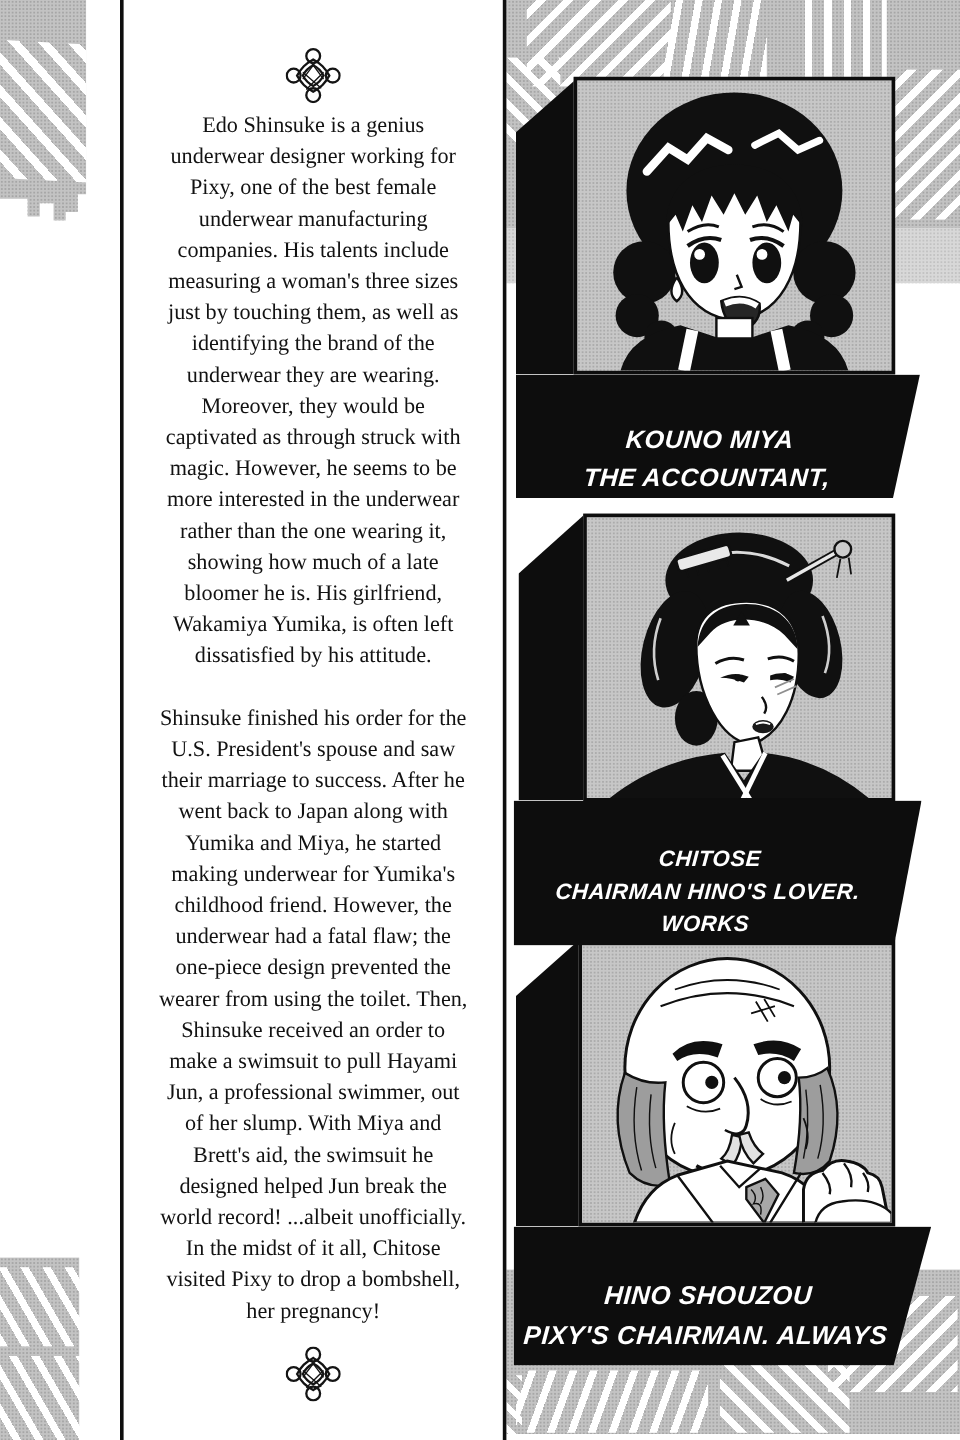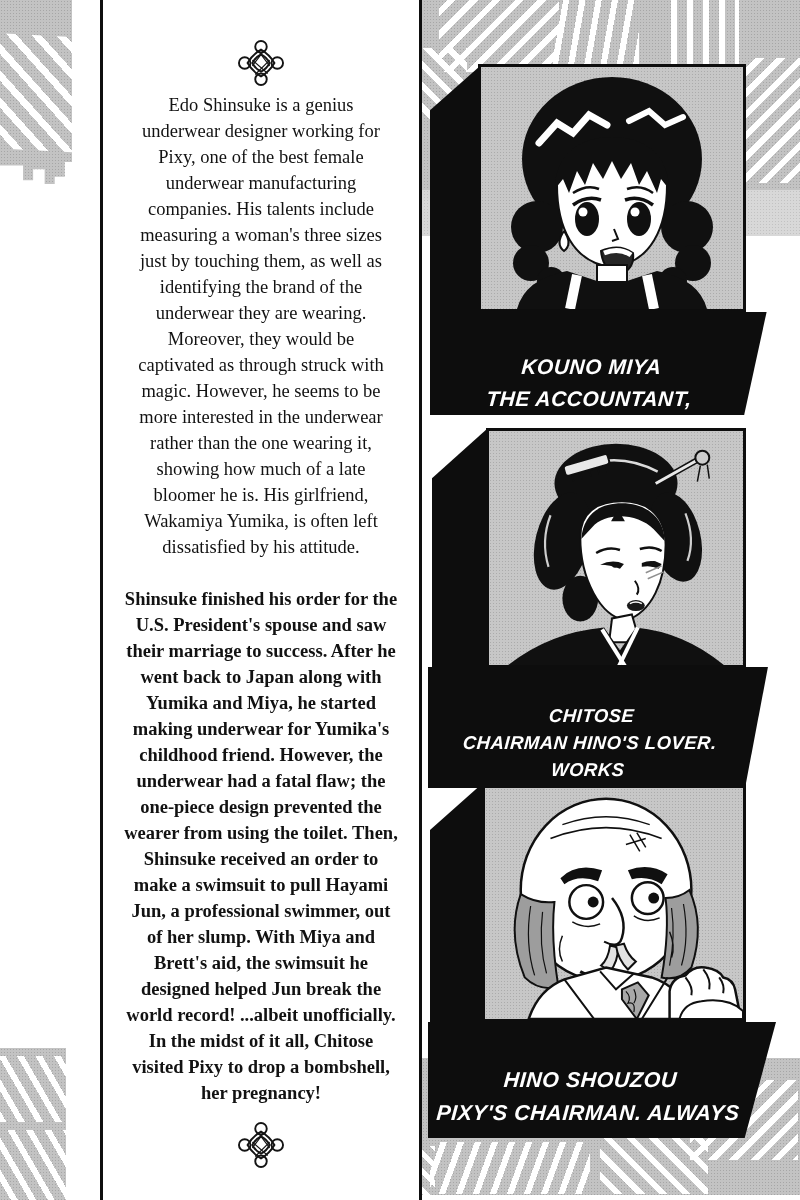--- a/index.html
+++ b/index.html
@@ -27,21 +27,21 @@
     box-sizing:border-box;display:flex;flex-direction:column;align-items:center;margin-left:28px;
   }
   .ornament{width:46px;height:46px;}
   .ornament.top{margin-top:40px;}
   .ornament.bottom{margin-top:16px;}
   .intro-text{
     width:306px;margin:0;text-align:center;white-space:pre-line;
     font-size:18.5px;line-height:26px;color:#121212;
   }
   .intro-text.p1{margin-top:6px;}
-  .intro-text.p2{margin-top:26px;font-weight:bold;}
+  .intro-text.p2{margin-top:26px;}
   
   .wedge{position:absolute;background:#0d0d0d;z-index:2;}
   .frame{
     position:absolute;z-index:3;box-sizing:border-box;
     border:3px solid #0d0d0d;
     background-color:#c7c7c7;
     background-image:radial-gradient(#ababab 0.8px, transparent 0.9px);
     background-size:3px 3px;
     overflow:hidden;
   }

